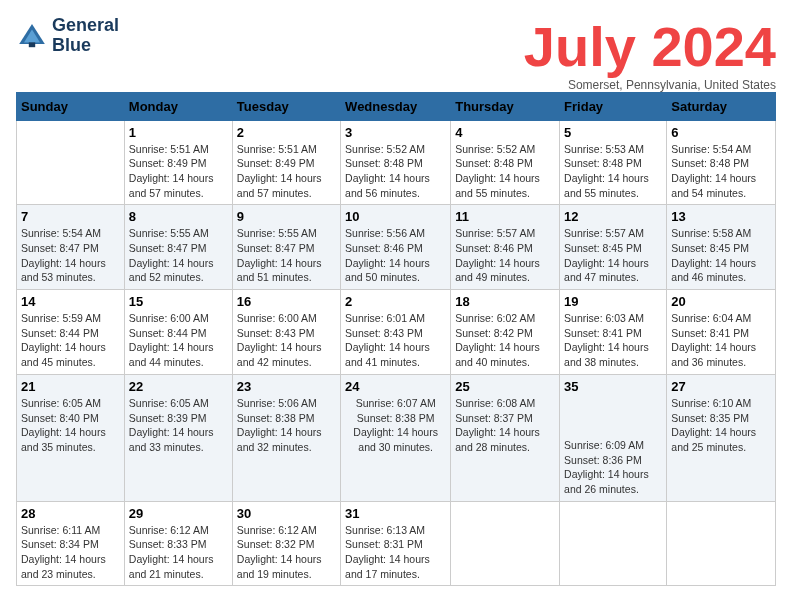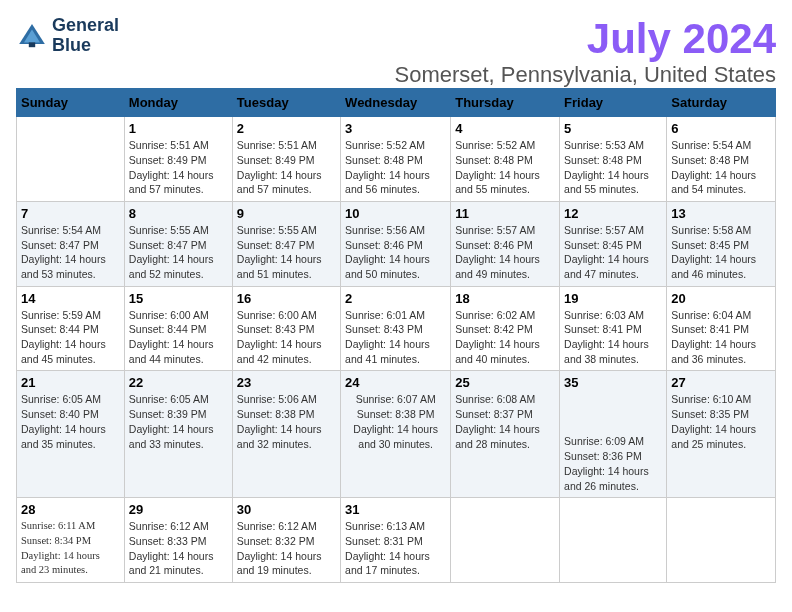--- a/index.html
+++ b/index.html
@@ -30,27 +30,27 @@
       display: block;
     }
     .logo-icon {
       width: 32px;
       height: 32px;
     }
     .title-area {
       text-align: right;
     }
     .main-title {
-      font-size: 42px;
+      font-size: 56px;
       font-weight: bold;
-      color: #8b5cf6;
+      color: #ef4444;
       line-height: 1.1;
     }
     .subtitle {
-      font-size: 22px;
+      font-size: 12px;
       color: #555;
     }
     table {
       width: 100%;
       border-collapse: collapse;
       font-size: 11px;
     }
     thead tr th {
       background-color: #2e6da4;
       color: #000000;
@@ -316,21 +316,21 @@
           <span class="day-number">27</span>
           <div class="day-info" style="white-space: pre-line;">Sunrise: 6:10 AM
 Sunset: 8:35 PM
 Daylight: 14 hours
 and 25 minutes.</div>
         </td>
       </tr>
       <tr>
         <td>
           <span class="day-number">28</span>
-          <div class="day-info" style="white-space: pre-line; font-family: Liberation Serif, serif;">Sunrise: 6:11 AM
+          <div class="day-info" style="white-space: pre-line;">Sunrise: 6:11 AM
 Sunset: 8:34 PM
 Daylight: 14 hours
 and 23 minutes.</div>
         </td>
         <td>
           <span class="day-number">29</span>
           <div class="day-info" style="white-space: pre-line;">Sunrise: 6:12 AM
 Sunset: 8:33 PM
 Daylight: 14 hours
 and 21 minutes.</div>

